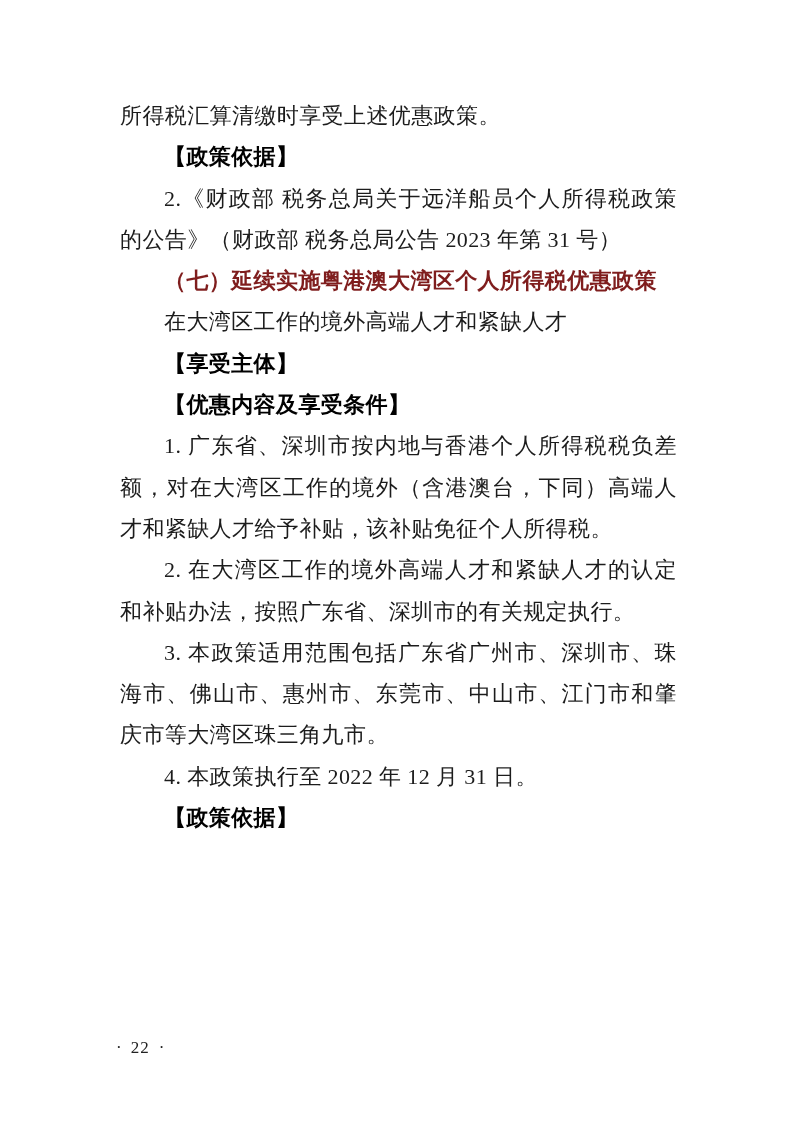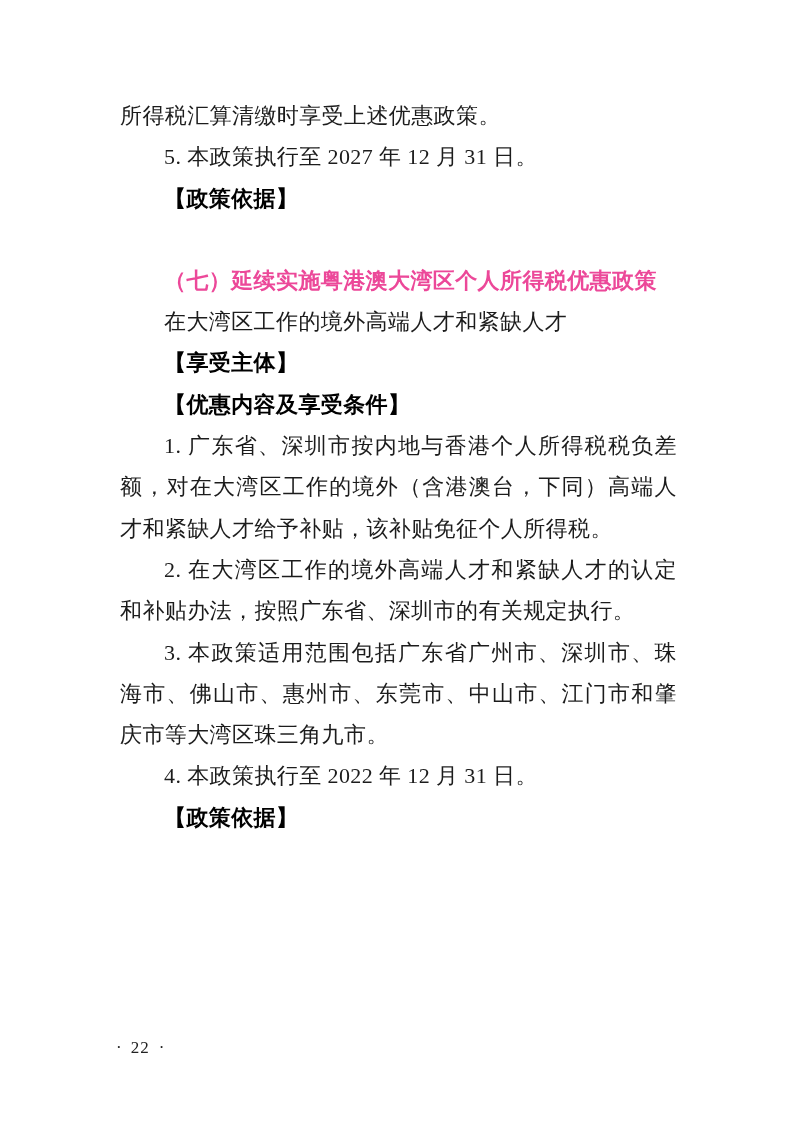--- a/index.html
+++ b/index.html
@@ -32,22 +32,21 @@
   }
   .content p.ind {
     text-indent: 44px;
   }
   .content p.kw {
     font-weight: bold;
     color: #000000;
   }
   .content p.sec {
     font-weight: bold;
-    color: #ec4899;
-    margin-top: 41px;
+    color: #7f1d1d;
   }
   .footer {
     position: absolute;
     left: 116px;
     top: 1038px;
     font-size: 17px;
     color: #222222;
   }
   .footer span {
     display: inline-block;
@@ -56,22 +55,22 @@
     margin: 0 9px;
     letter-spacing: 1px;
   }
 </style>
 </head>
 <body>
 
 <div class="page">
   <div class="content">
     <p>所得税汇算清缴时享受上述优惠政策。</p>
-    <p class="ind">5. 本政策执行至 2027 年 12 月 31 日。</p>
     <p class="ind kw">【政策依据】</p>
+    <p class="ind">2.《财政部 税务总局关于远洋船员个人所得税政策的公告》（财政部 税务总局公告 2023 年第 31 号）</p>
     <p class="ind sec">（七）延续实施粤港澳大湾区个人所得税优惠政策</p>
     <p class="ind">在大湾区工作的境外高端人才和紧缺人才</p>
     <p class="ind kw">【享受主体】</p>
     <p class="ind kw">【优惠内容及享受条件】</p>
     <p class="ind">1. 广东省、深圳市按内地与香港个人所得税税负差额，对在大湾区工作的境外（含港澳台，下同）高端人才和紧缺人才给予补贴，该补贴免征个人所得税。</p>
     <p class="ind">2. 在大湾区工作的境外高端人才和紧缺人才的认定和补贴办法，按照广东省、深圳市的有关规定执行。</p>
     <p class="ind">3. 本政策适用范围包括广东省广州市、深圳市、珠海市、佛山市、惠州市、东莞市、中山市、江门市和肇庆市等大湾区珠三角九市。</p>
     <p class="ind">4. 本政策执行至 2022 年 12 月 31 日。</p>
     <p class="ind kw">【政策依据】</p>
   </div>

